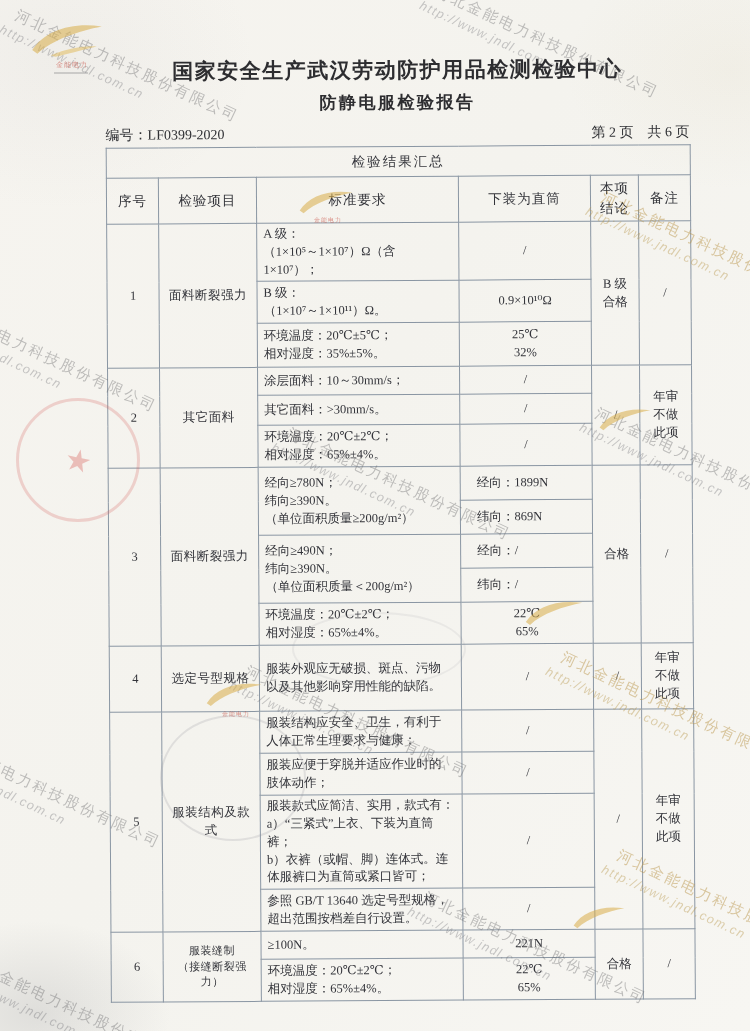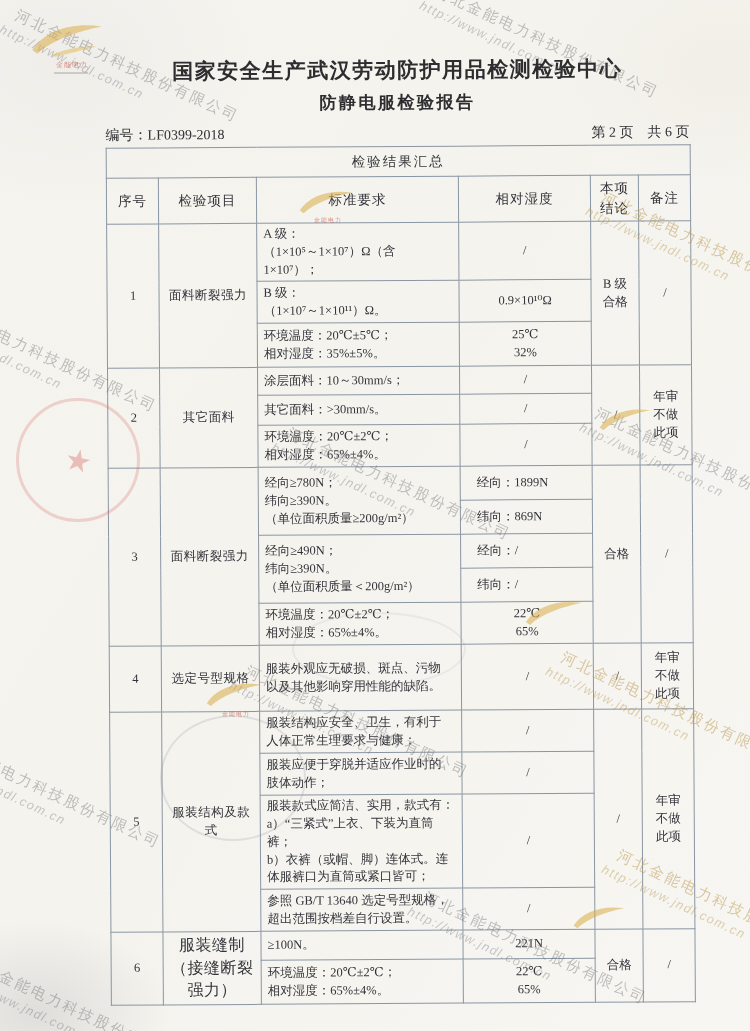--- a/index.html
+++ b/index.html
@@ -47,21 +47,21 @@
       border:2px solid rgba(150,150,155,.12);}
 </style>
 </head>
 <body>
 
 <div class="content">
   <h1 class="title">国家安全生产武汉劳动防护用品检测检验中心</h1>
   <h2 class="subtitle">防静电服检验报告</h2>
 
   <div class="meta-row">
-    <span><span>编号：</span><span>LF0399-2018</span></span>
+    <span><span>编号：</span><span>LF0399-2020</span></span>
     <span>第 2 页　共 6 页</span>
   </div>
 
   <table>
     <colgroup>
       <col style="width:52px">
         <col style="width:98px">
         <col style="width:202px">
       <col style="width:132px">
         <col style="width:48px">
@@ -70,21 +70,21 @@
 
     <tbody>
         <tr style="height:30px">
       <td colspan="6" class="c summary-cell">检验结果汇总</td>
     </tr>
 
     <tr style="height:46px">
       <td class="c hdr">序号</td>
       <td class="c hdr">检验项目</td>
       <td class="c hdr">标准要求</td>
-      <td class="c hdr">相对湿度</td>
+      <td class="c hdr">下装为直筒</td>
       <td class="c hdr preline">本项
 结论</td>
       <td class="c hdr">备注</td>
     </tr>
 
     <tr style="height:40px">
       <td rowspan="3" class="c">1</td>
       <td rowspan="3" class="c item-cell">面料断裂强力</td>
       <td class="req preline">A 级：
 （1×10⁵～1×10⁷）Ω（含 1×10⁷）；</td>
@@ -191,21 +191,21 @@
       <td class="c">/</td>
     </tr>
     <tr style="height:42px">
       <td class="req preline">参照 GB/T 13640 选定号型规格，
 超出范围按档差自行设置。</td>
       <td class="c">/</td>
     </tr>
 
     <tr style="height:28px">
       <td rowspan="2" class="c">6</td>
-      <td rowspan="2" class="c item-cell preline" style="font-size:16px">服装缝制
+      <td rowspan="2" class="c item-cell preline" style="font-size:11px">服装缝制
 （接缝断裂强力）</td>
       <td class="req">≥100N。</td>
       <td class="c">221N</td>
       <td rowspan="2" class="c">合格</td>
       <td rowspan="2" class="c">/</td>
     </tr>
     <tr style="height:42px">
       <td class="req preline">环境温度：20℃±2℃；
 相对湿度：65%±4%。</td>
       <td class="c preline">22℃

